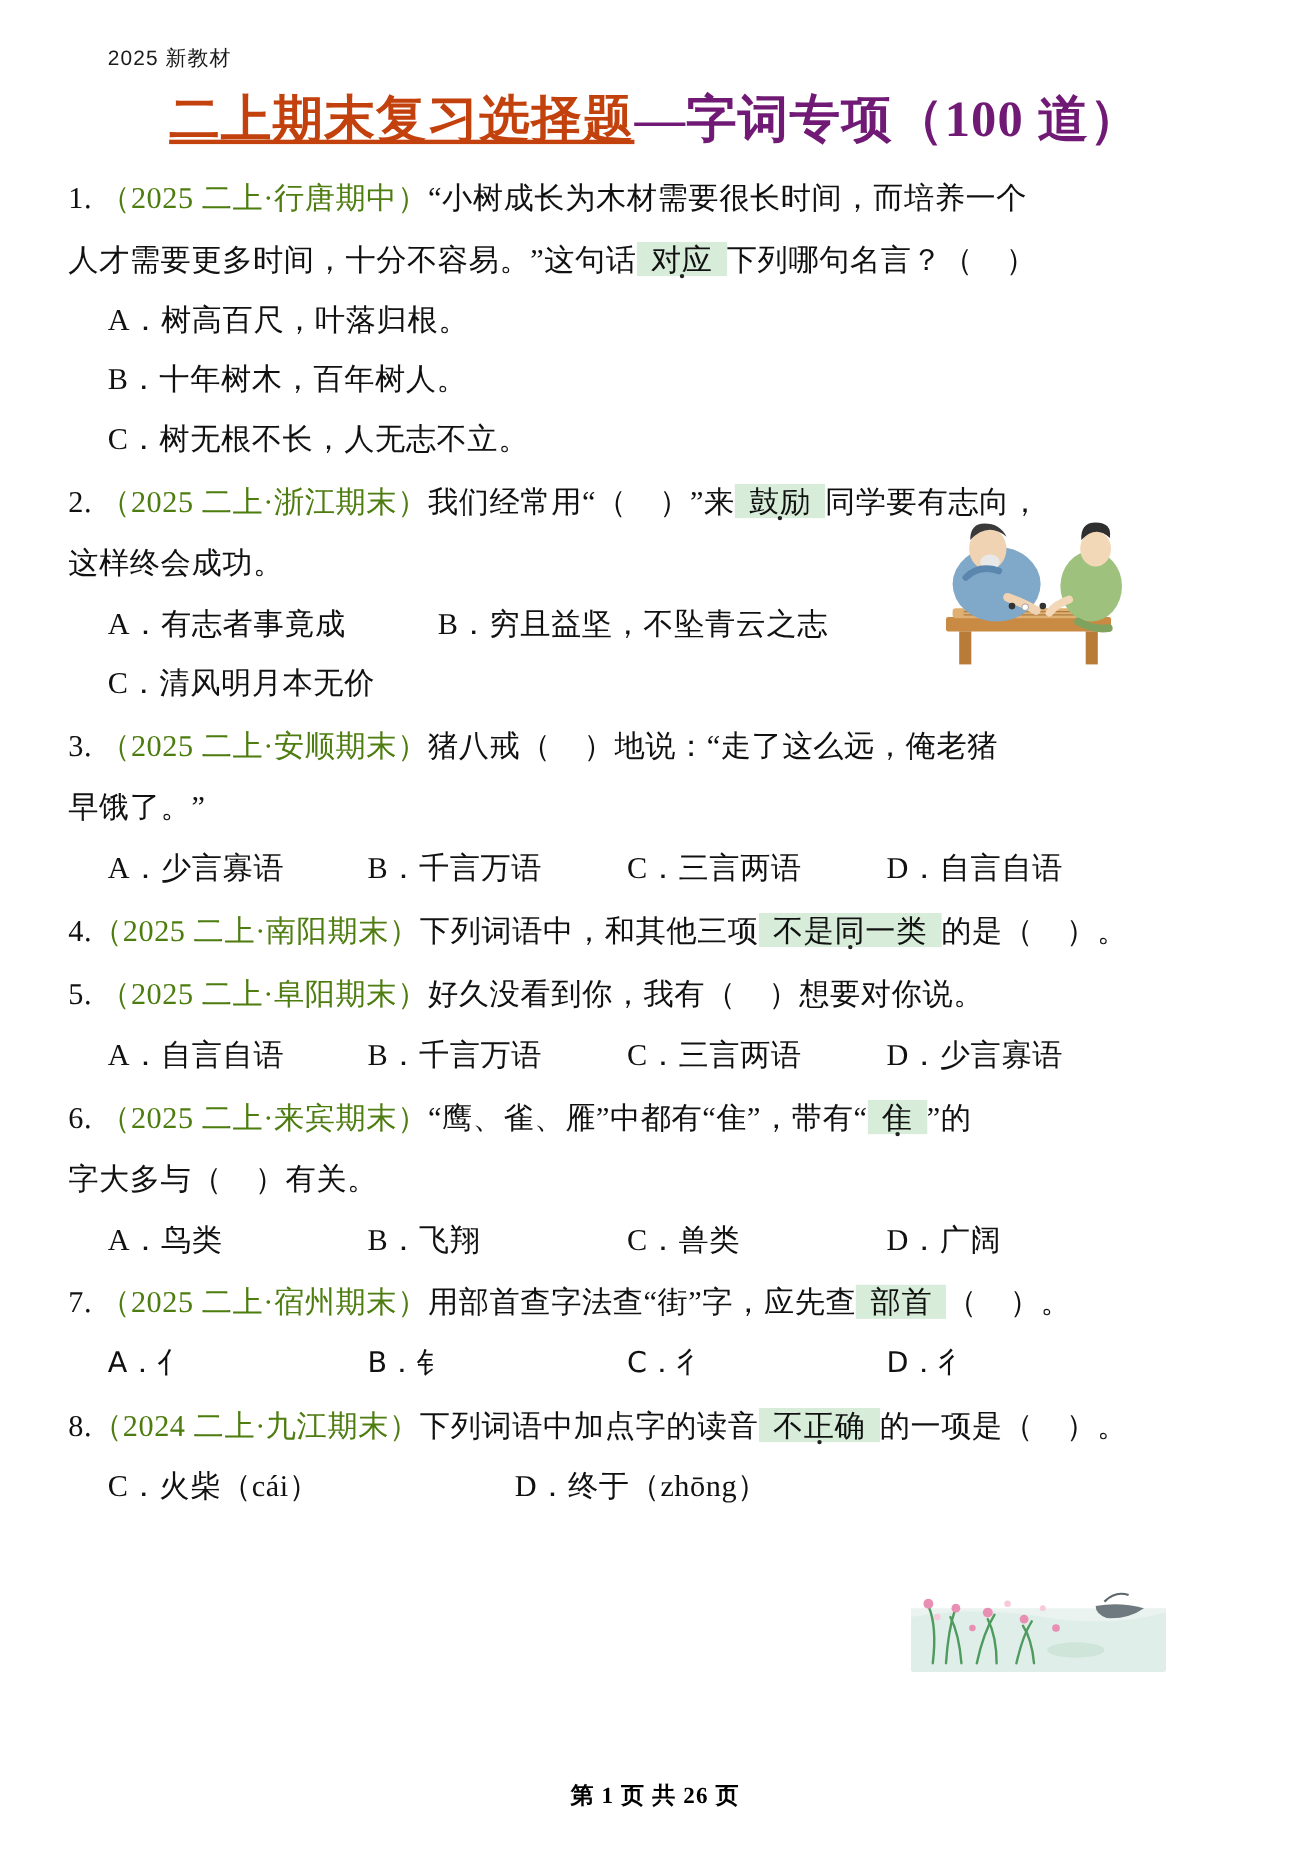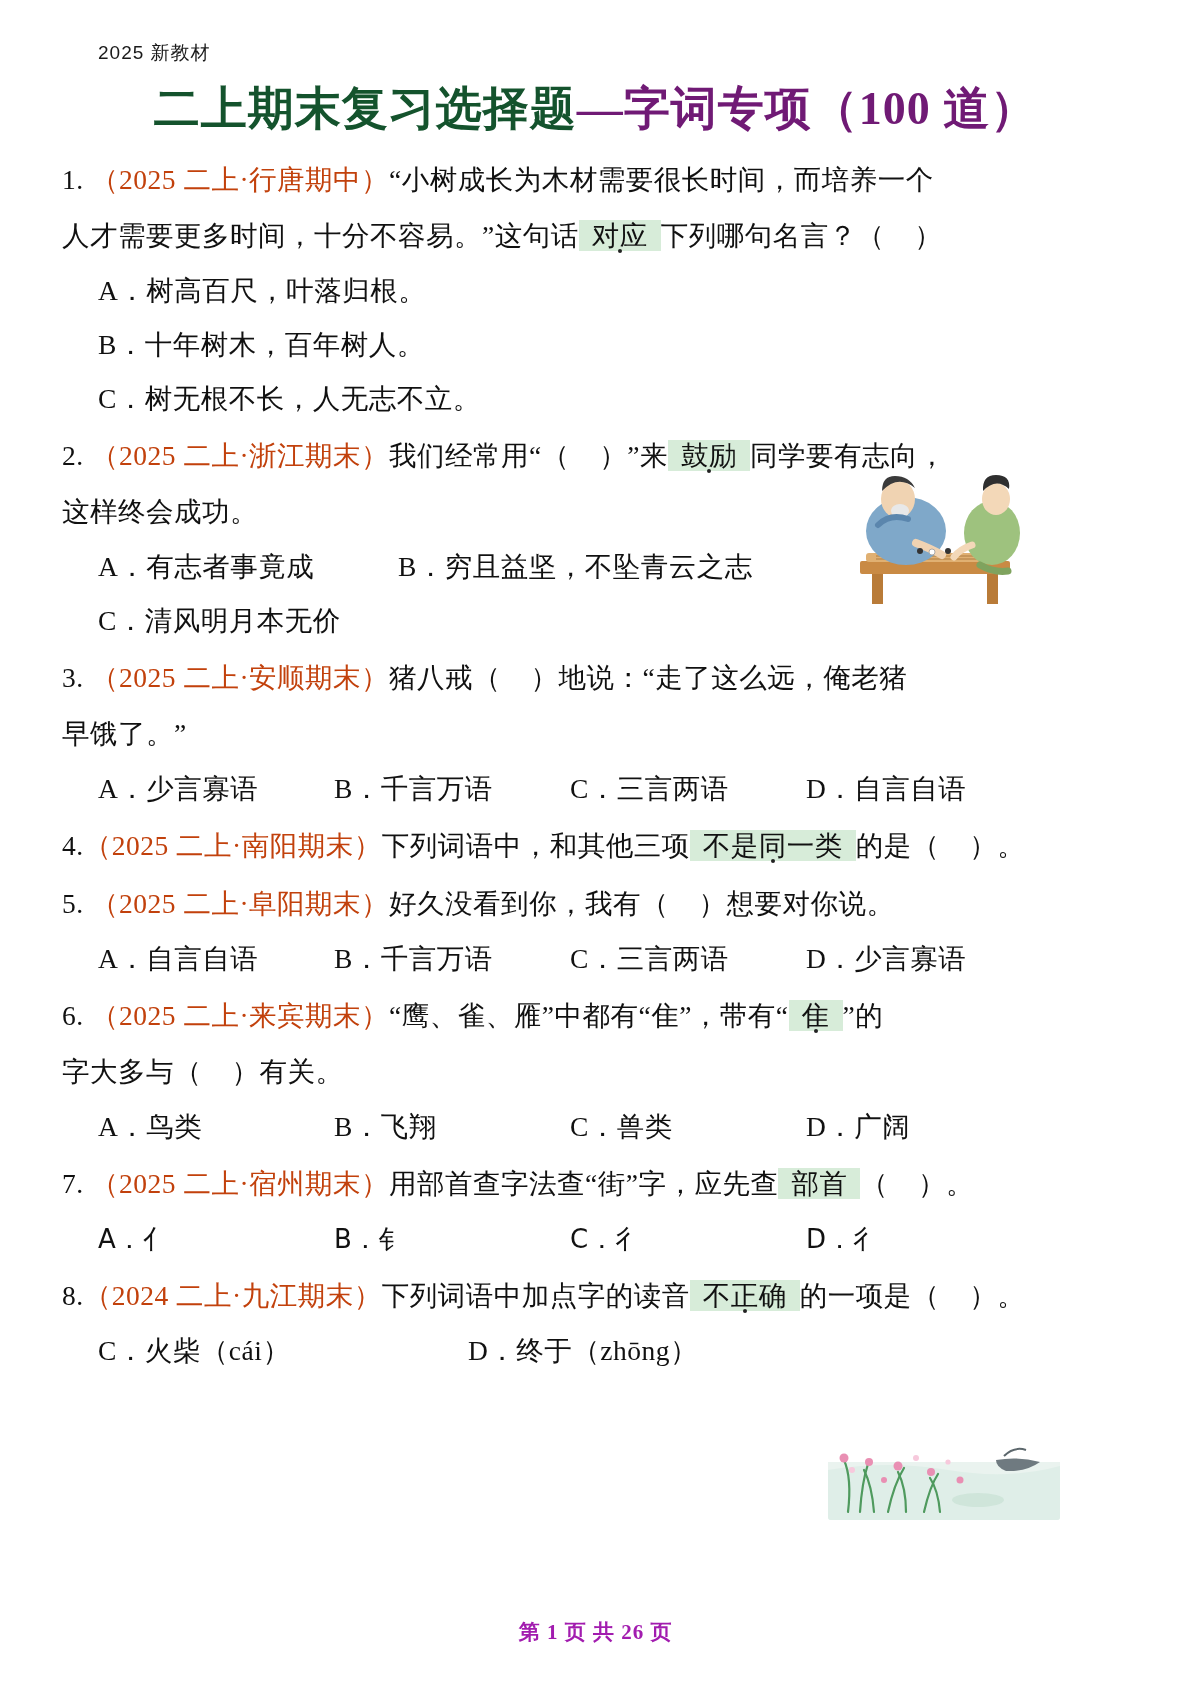--- a/index.html
+++ b/index.html
@@ -37,41 +37,41 @@
     left: 0;
     right: 0;
     top: 78px;
     text-align: center;
     font-size: 46px;
     font-weight: bold;
     letter-spacing: 1px;
     white-space: nowrap;
     font-family: "Liberation Serif", serif;
   }
-  .doc-title .t-black { color: #14532d; }
+  .doc-title .t-black { color: #c2410c; text-decoration: underline; }
   .doc-title .t-red { color: #701a75; }
 
   .content {
     position: absolute;
     left: 62px;
     top: 152px;
     width: 1070px;
   }
 
   .q {
     margin-bottom: 2px;
   }
   .q-line {
     font-size: 27.5px;
     line-height: 56px;
     letter-spacing: 0.5px;
     white-space: normal;
   }
   .src {
-    color: #c2410c;
+    color: #4d7c0f;
   }
   .hl {
     background: #d7ecd9;
     padding: 0 13px;
   }
   .dotted {
     position: relative;
   }
   .dotted::after {
     content: "";
@@ -122,21 +122,21 @@
 
   .footer {
     position: absolute;
     left: 0;
     right: 0;
     bottom: 38px;
     text-align: center;
     font-size: 21px;
     font-weight: bold;
     letter-spacing: 1px;
-    color: #a21caf;
+    color: #000000;
   }
   .nowrap { white-space: nowrap; }
 </style>
 </head>
 <body>
 
 <div class="page">
 
   <div class="corner-tag">2025 新教材</div>
 

